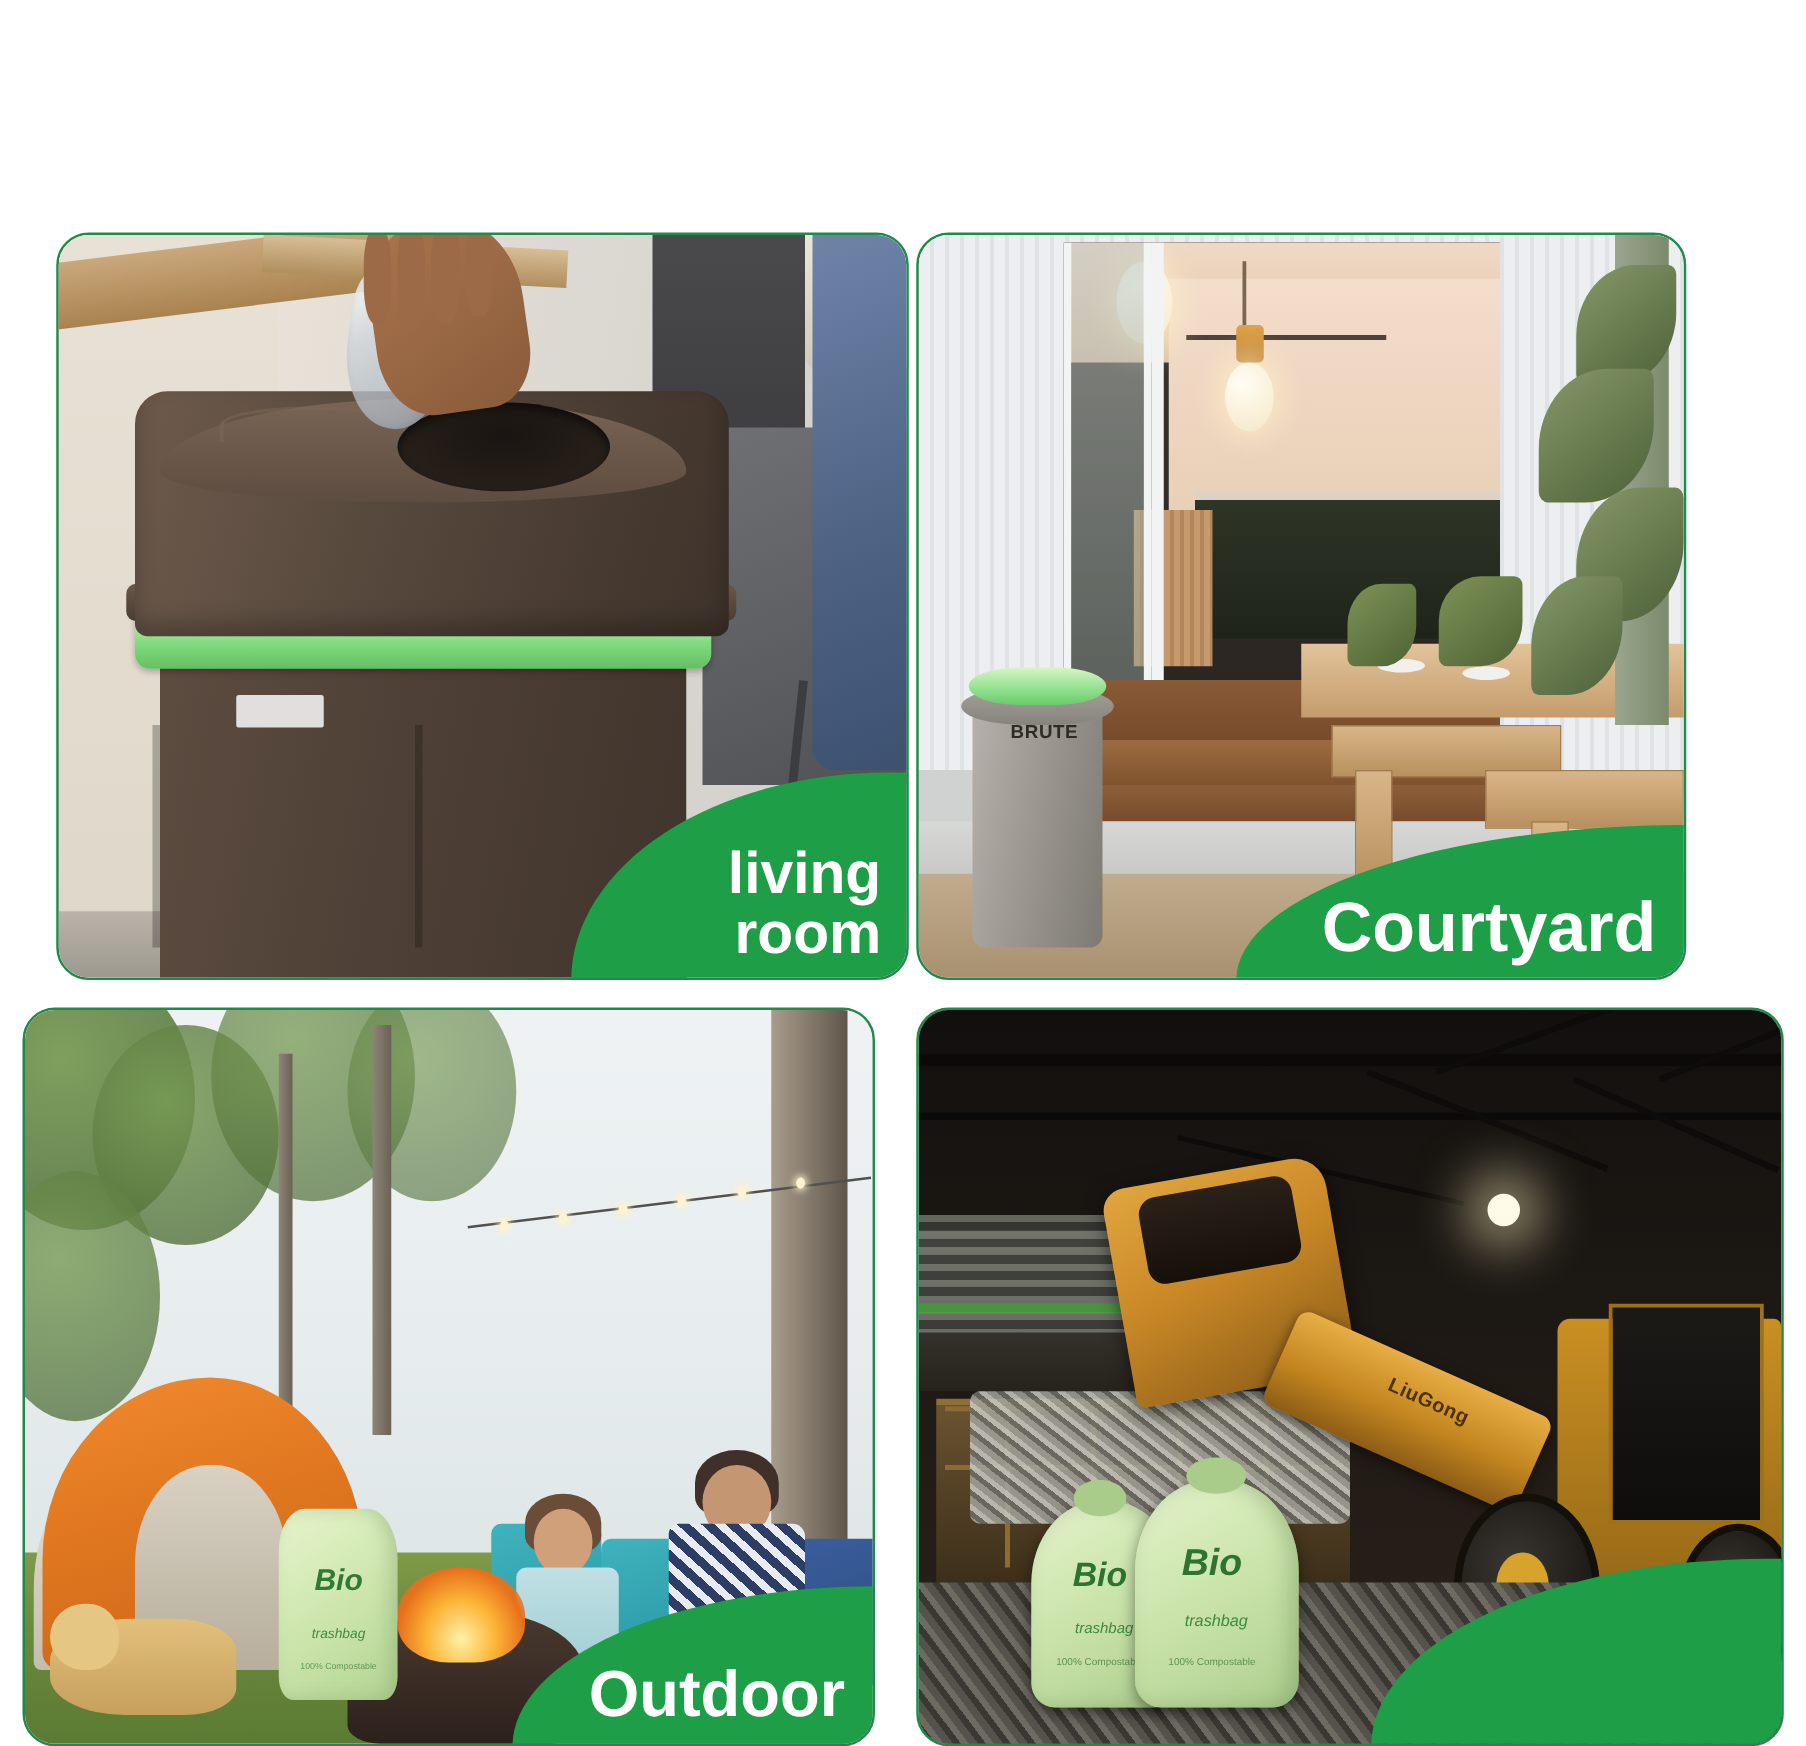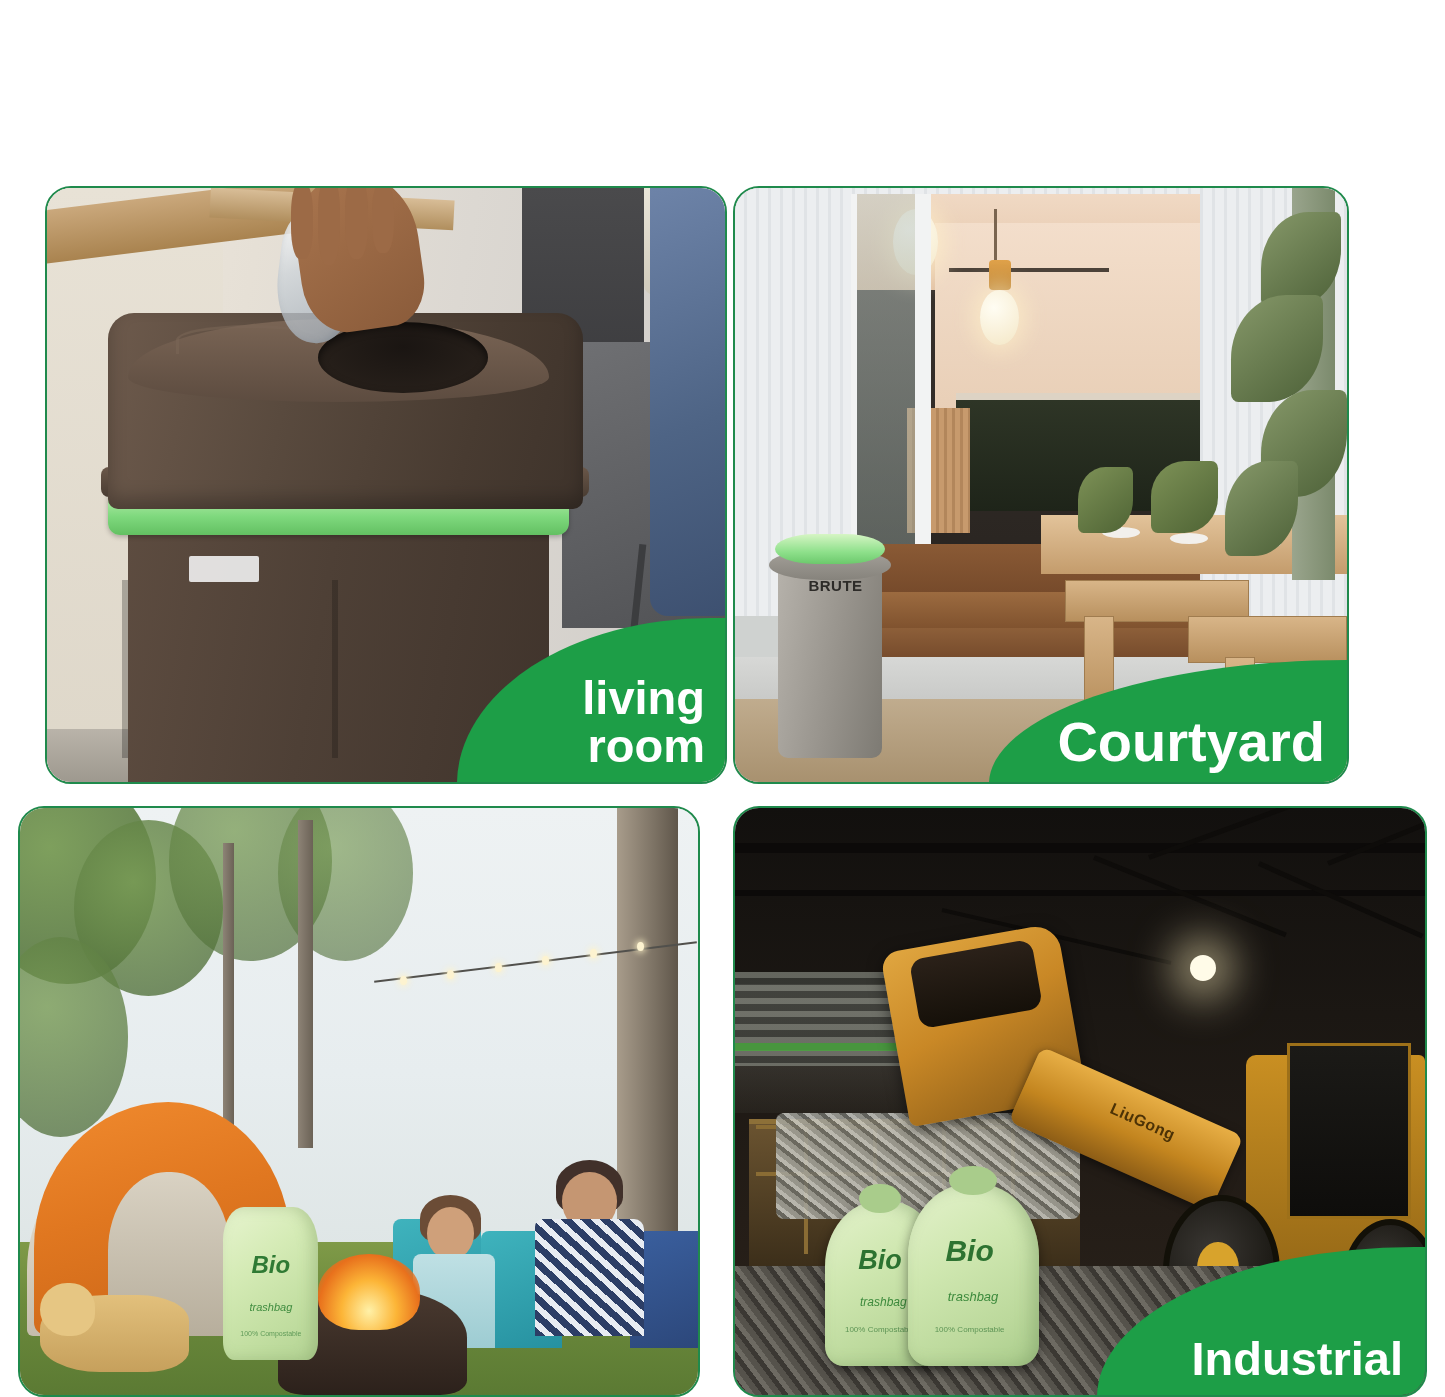--- a/index.html
+++ b/index.html
@@ -450,20 +450,23 @@
         <div class="od-doghead"></div>
 
         <div class="od-firepit"></div>
         <div class="od-flame"></div>
 
         <div class="od-bag"></div>
         <div class="od-bag-logo">Bio</div>
         <div class="od-bag-sub">trashbag</div>
         <div class="od-bag-fine">100% Compostable</div>
 
+        <div class="chip chip-od">
+          <span>Outdoor</span>
+        </div>
       </div>
     </div>
 
     <div class="panel p-br">
       <div class="scene">
         <div class="in-dark"></div>
 
         <div class="in-roofbeam" style="left:0;top:6%;width:100%;height:10px;"></div>
         <div class="in-roofbeam" style="left:0;top:14%;width:100%;height:6px;"></div>
         <div class="in-truss" style="left:52%;top:8%;width:30%;height:5px;transform:rotate(22deg);"></div>
@@ -506,20 +509,19 @@
         <div class="in-bag-fine" style="left:12%;top:88%;width:18%;font-size:8px;">100% Compostable</div>
 
         <div class="in-bag" style="left:25%;top:64%;width:19%;height:31%;"></div>
         <div class="in-bagtie" style="left:31%;top:61%;width:7%;height:5%;"></div>
         <div class="in-bag-logo" style="left:26%;top:73%;width:16%;font-size:30px;">Bio</div>
         <div class="in-bag-sub" style="left:26%;top:82%;width:17%;font-size:13px;">trashbag</div>
         <div class="in-bag-fine" style="left:24%;top:88%;width:20%;font-size:8px;">100% Compostable</div>
 
         <div class="chip chip-in two-line">
           <div>
-            <span>Industrial</span>
           </div>
         </div>
       </div>
     </div>
 
   </div>
 </div>
 
 </body></html>

